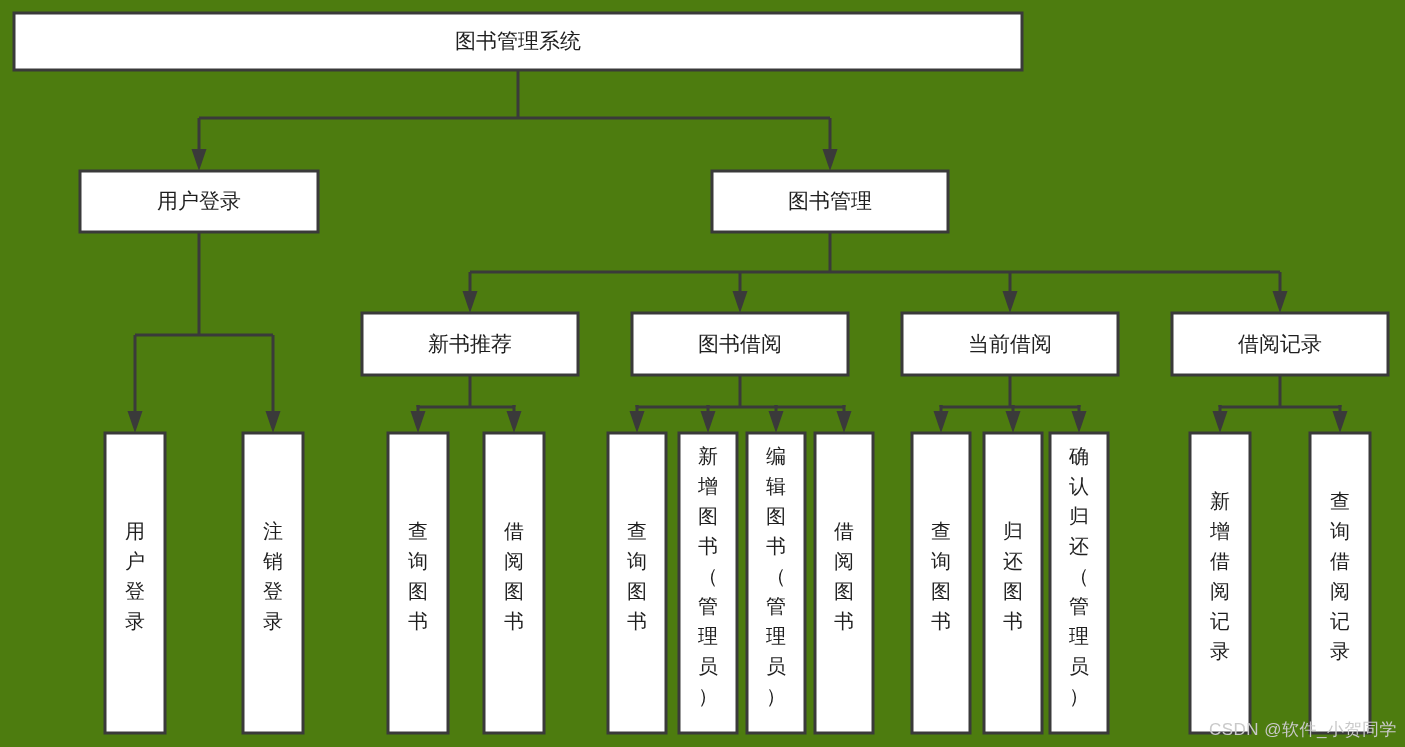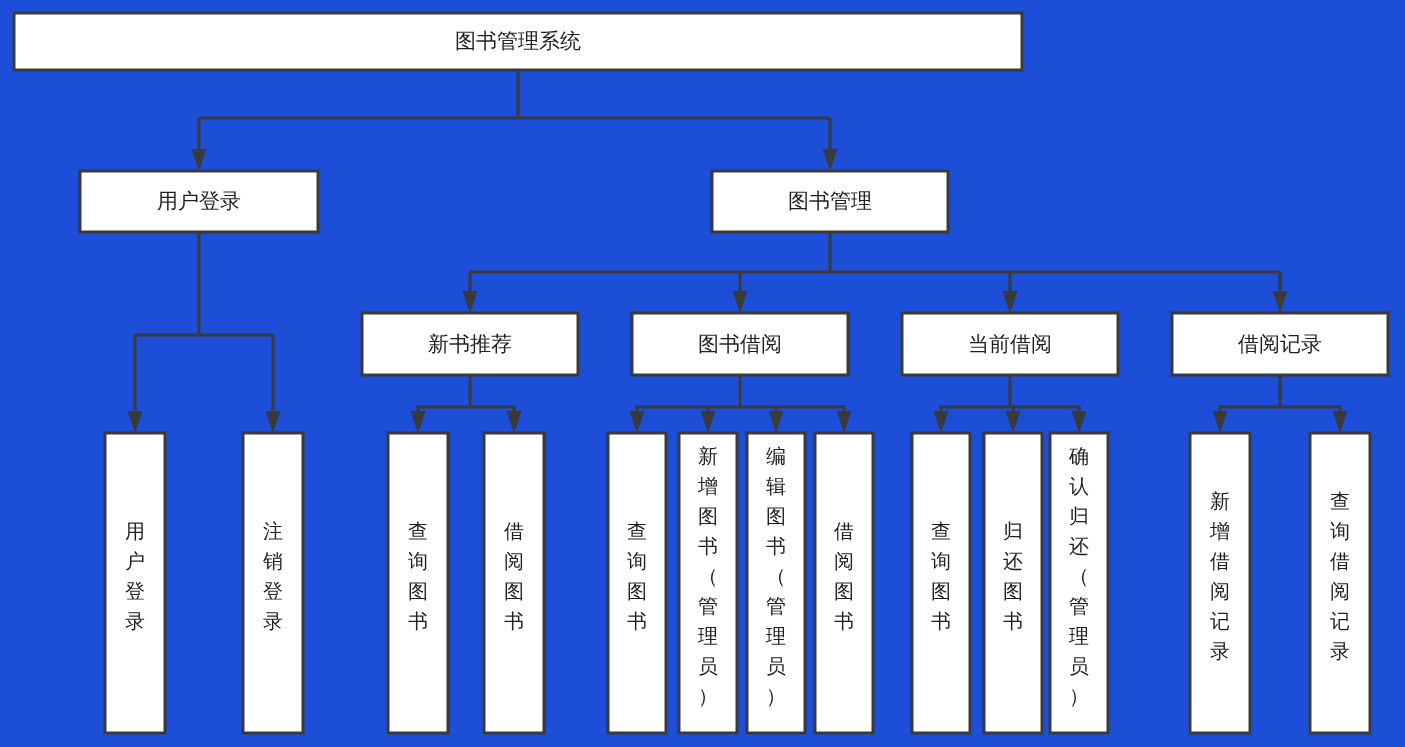--- a/index.html
+++ b/index.html
@@ -1,18 +1,18 @@
 <!DOCTYPE html>
 <html><head>
 <meta charset="utf-8">
 <style>
   html,body{margin:0;padding:0;background:#fff;}
   body{width:1405px;height:747px;overflow:hidden;
        font-family:"Liberation Sans","DejaVu Sans",sans-serif;}
-  #diagram-root{position:relative;width:1405px;height:747px;background:#1d4ed8;}
+  #diagram-root{position:relative;width:1405px;height:747px;background:#4d7c0f;}
   svg#tree{position:absolute;left:0;top:0;width:1405px;height:747px;}
   .node-box{fill:#ffffff;stroke:#3a3a3a;stroke-width:3;}
   .connector{stroke:#3a3a3a;stroke-width:3;fill:none;stroke-linecap:butt;}
   .arrow-head{fill:#3a3a3a;}
   .node-label{fill:#1f1f1f;font-size:21px;font-family:"Liberation Sans","DejaVu Sans",sans-serif;
               text-anchor:middle;dominant-baseline:middle;}
   .leaf-label{fill:#1f1f1f;font-size:20px;font-family:"Liberation Sans","DejaVu Sans",sans-serif;
               text-anchor:middle;}
   .watermark{position:absolute;right:8px;bottom:6px;color:#c9c9c9;font-size:17px;
              font-family:"Liberation Sans","DejaVu Sans",sans-serif;white-space:nowrap;
@@ -132,13 +132,14 @@
         <rect x="984" y="433" width="58" height="300" class="node-box"></rect>
         <text x="1013" y="538" class="leaf-label"><tspan x="1013" dy="0">归</tspan><tspan x="1013" dy="30">还</tspan><tspan x="1013" dy="30">图</tspan><tspan x="1013" dy="30">书</tspan></text>
         <rect x="1050" y="433" width="58" height="300" class="node-box"></rect>
         <text x="1079" y="463" class="leaf-label"><tspan x="1079" dy="0">确</tspan><tspan x="1079" dy="30">认</tspan><tspan x="1079" dy="30">归</tspan><tspan x="1079" dy="30">还</tspan><tspan x="1079" dy="30">（</tspan><tspan x="1079" dy="30">管</tspan><tspan x="1079" dy="30">理</tspan><tspan x="1079" dy="30">员</tspan><tspan x="1079" dy="30">）</tspan></text>
         <rect x="1190" y="433" width="60" height="300" class="node-box"></rect>
         <text x="1220" y="508" class="leaf-label"><tspan x="1220" dy="0">新</tspan><tspan x="1220" dy="30">增</tspan><tspan x="1220" dy="30">借</tspan><tspan x="1220" dy="30">阅</tspan><tspan x="1220" dy="30">记</tspan><tspan x="1220" dy="30">录</tspan></text>
         <rect x="1310" y="433" width="60" height="300" class="node-box"></rect>
         <text x="1340" y="508" class="leaf-label"><tspan x="1340" dy="0">查</tspan><tspan x="1340" dy="30">询</tspan><tspan x="1340" dy="30">借</tspan><tspan x="1340" dy="30">阅</tspan><tspan x="1340" dy="30">记</tspan><tspan x="1340" dy="30">录</tspan></text>
       </g>
   </svg>
+  <div class="watermark">CSDN @软件_小贺同学</div>
 </div>
 
 </body></html>

